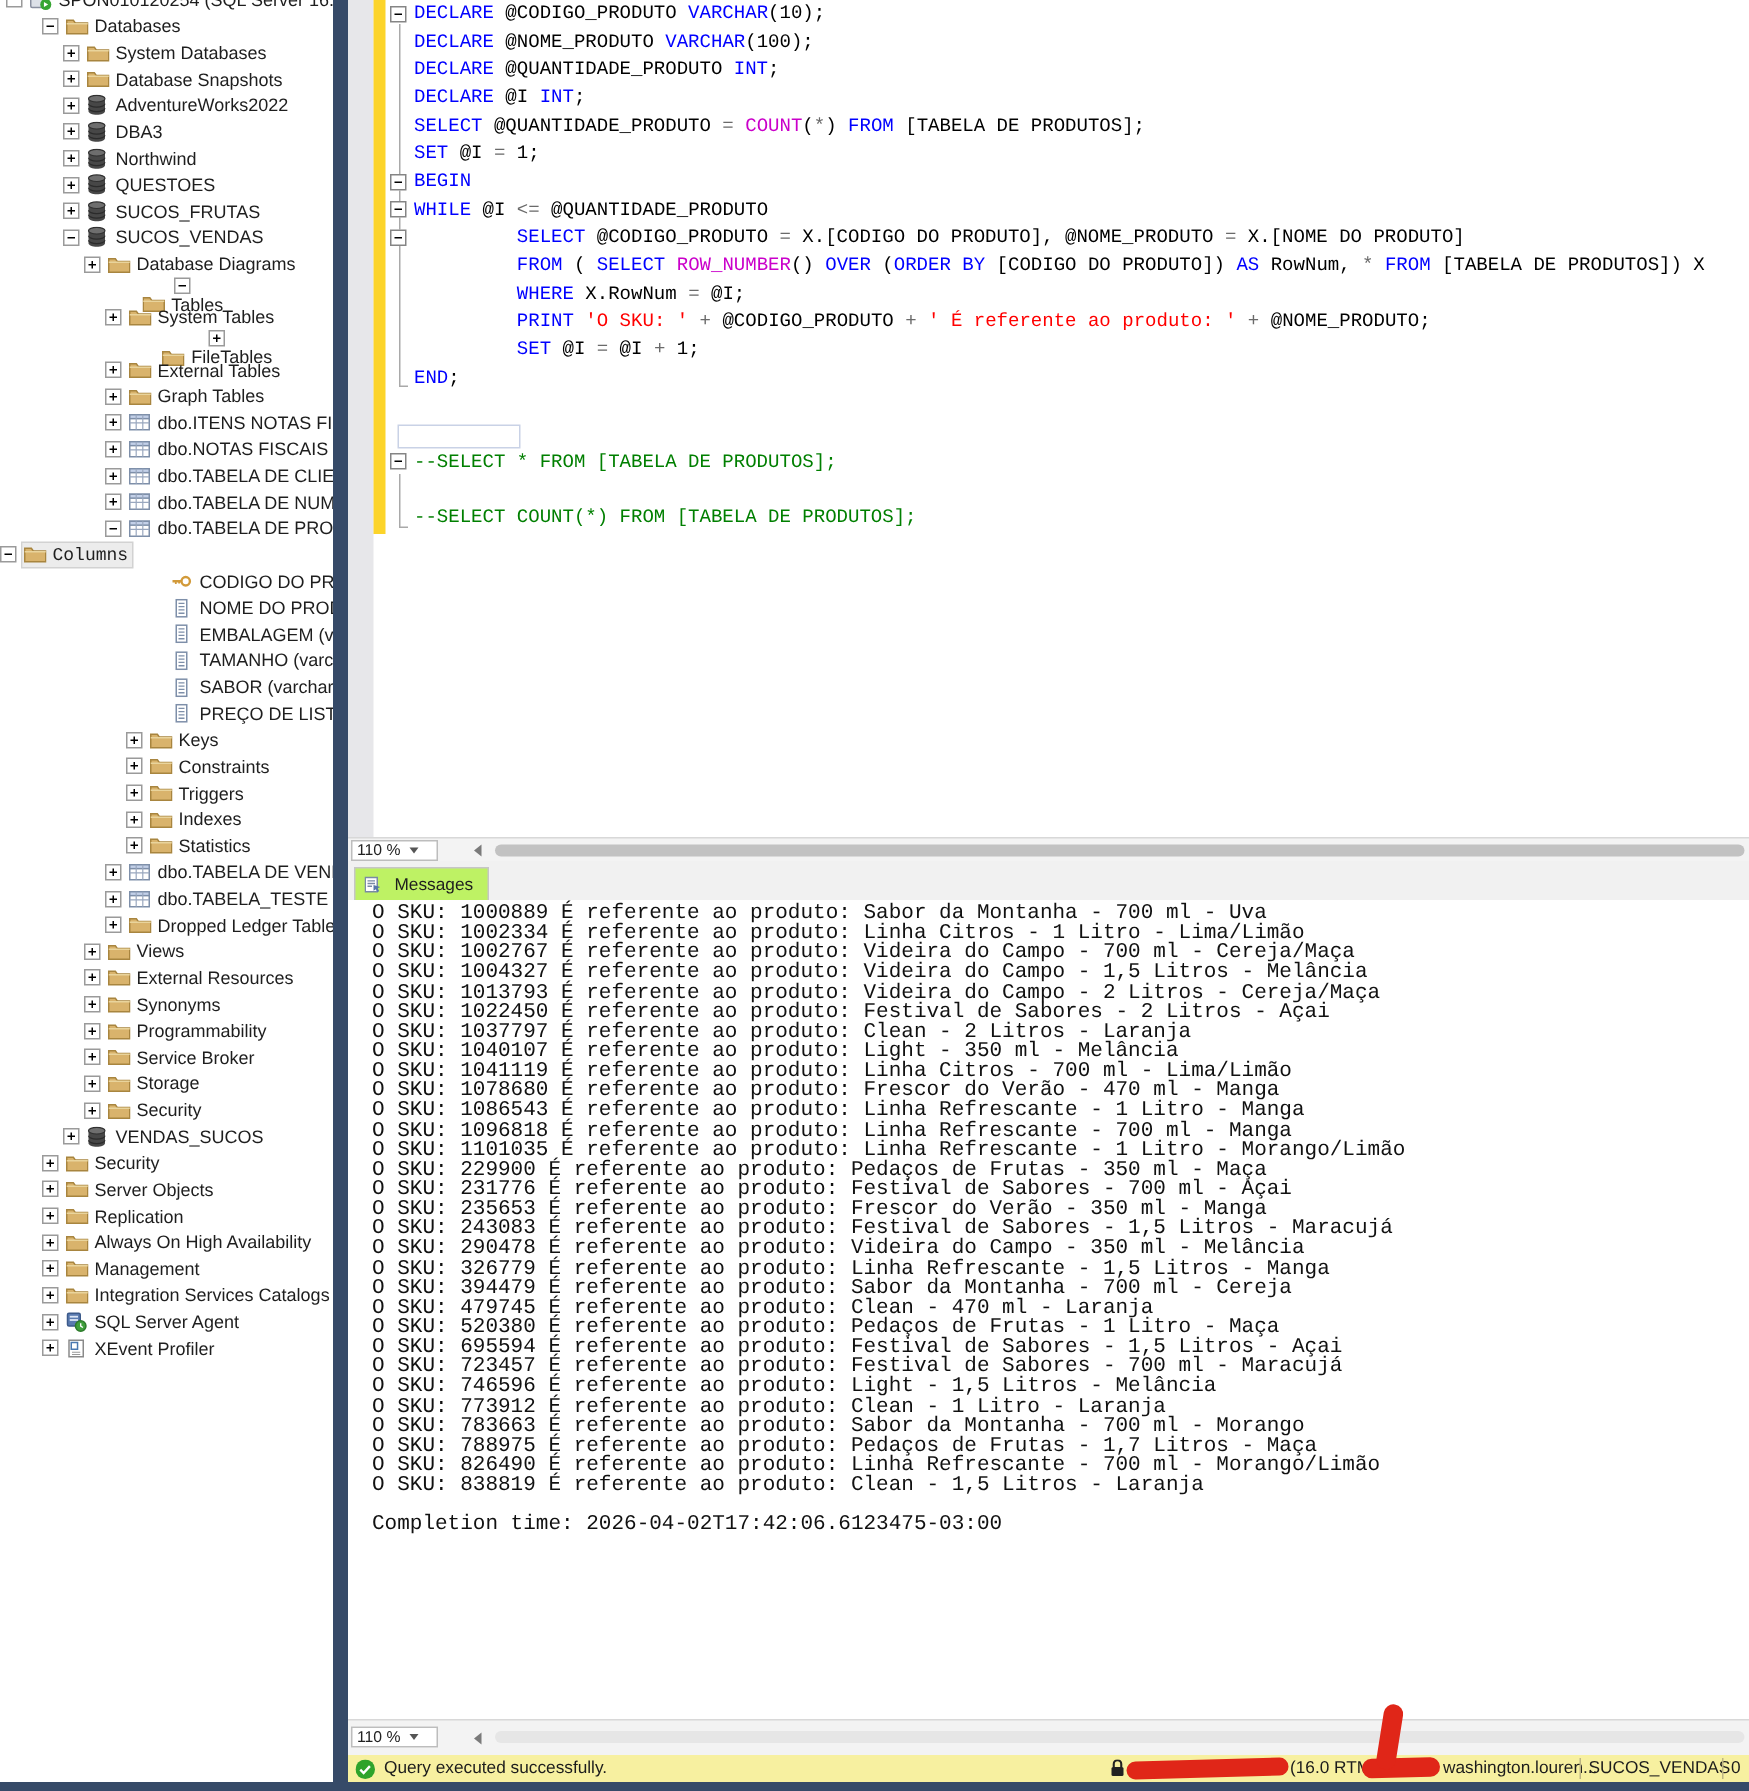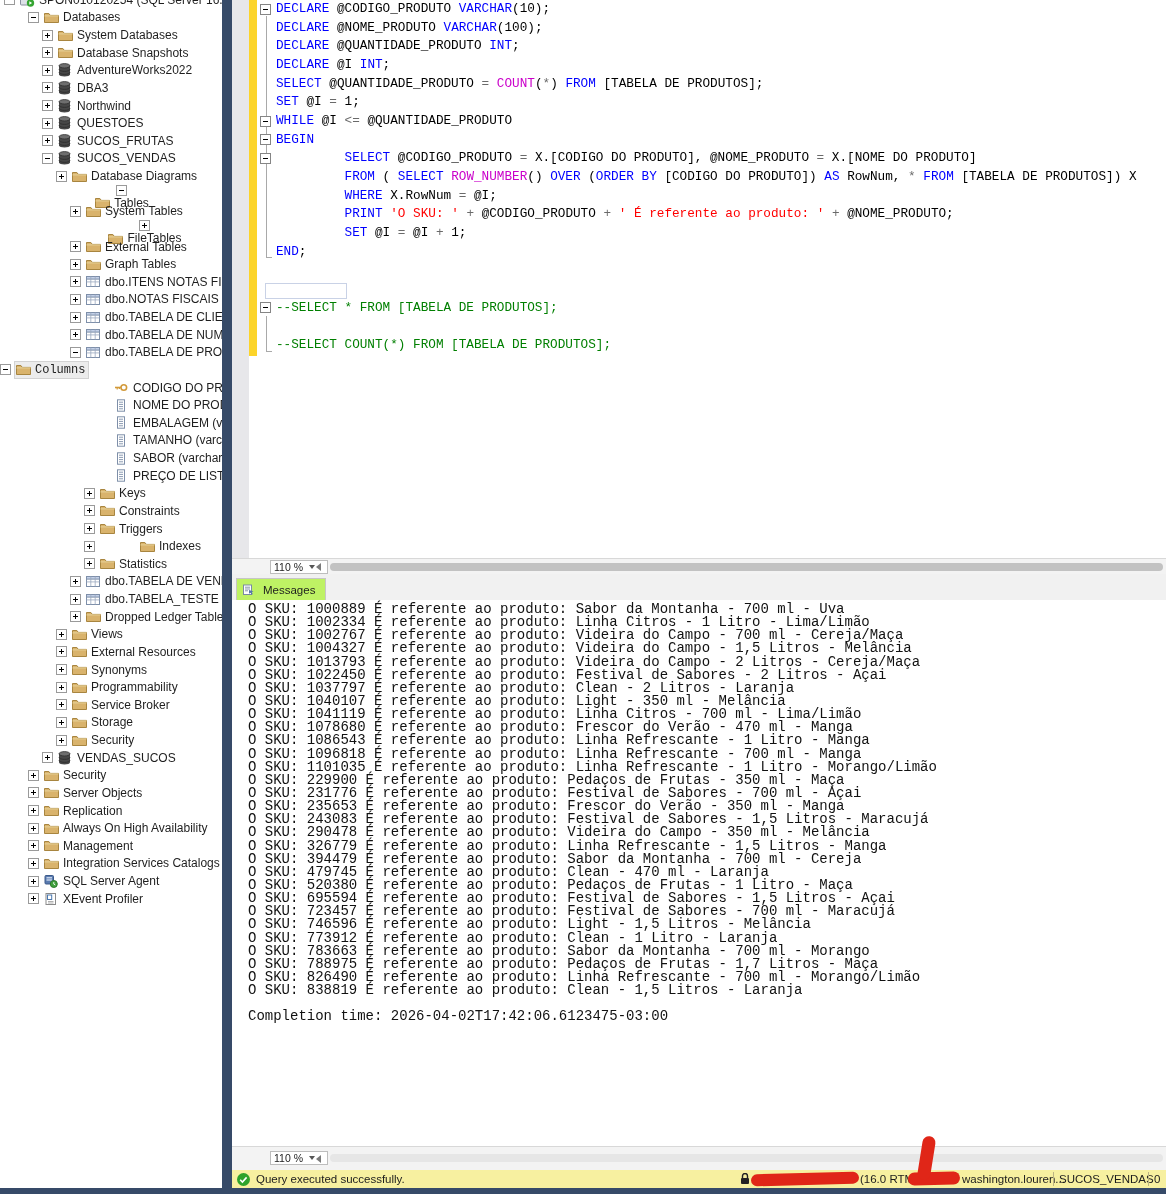--- a/index.html
+++ b/index.html
@@ -39,21 +39,21 @@
   .fn{color:#ca00ca;}
   .str{color:#ff0000;}
   .com{color:#007f00;}
   .op{color:#6a6a6a;}
   .pl{color:#000;}
 
   
   .zbar{position:absolute;left:232px;width:934px;background:#f3f3f3;border-top:1px solid #d8d8d8;box-sizing:border-box;}
   #zbar1{top:558px;height:16px;}
   #zbar2{top:1146px;height:24px;}
-  .zoomctl{position:absolute;left:2px;display:flex;align-items:center;height:14px;background:#fff;border:1px solid #bdbdbd;font-size:10.5px;color:#222;padding:0 3px;box-sizing:border-box;margin-left:36px;}
+  .zoomctl{position:absolute;left:2px;display:flex;align-items:center;height:14px;background:#fff;border:1px solid #bdbdbd;font-size:10.5px;color:#222;padding:0 3px;box-sizing:border-box;}
   #zbar1 .zoomctl{top:1px;width:58px;}
   #zbar2 .zoomctl{top:4px;width:58px;}
   .zcaret{width:0;height:0;border-left:3.5px solid transparent;border-right:3.5px solid transparent;border-top:4px solid #555;margin-left:6px;}
   .arrl{position:absolute;width:0;height:0;border-top:4px solid transparent;border-bottom:4px solid transparent;border-right:5px solid #7a7a7a;}
   #zbar1 .arrl{left:84px;top:4px;}
   #zbar2 .arrl{left:84px;top:8px;}
   #zbar1 .track{position:absolute;left:98px;right:3px;top:4px;height:8px;background:#c2c2c2;border-radius:4px;}
   #zbar2 .track{position:absolute;left:98px;right:3px;top:7px;height:8px;background:#e6e6e6;border-radius:4px;}
 
   
@@ -531,21 +531,21 @@
           <span class="wrap">
             <span class="ticon">
               <svg width="15" height="13" viewBox="0 0 15 13">
                 <path d="M0.5 2.5 h4.4 l1.4 1.9 h8.2 v7.1 h-14 z" fill="#d9b36c" stroke="#a8853f"></path>
                 <path d="M0.5 4.9 h14" stroke="#e9d49c" stroke-width="1"></path>
               </svg>
             </span>
             <span class="tlbl">Triggers</span>
           </span>
         </div>
-        <div class="trow" style="padding-left: 84px; gap: 40px;">
+        <div class="trow" style="padding-left: 84px;">
           <span class="exp">
             <i class="eh"></i>
             <i class="ev"></i>
           </span>
           <span class="wrap">
             <span class="ticon">
               <svg width="15" height="13" viewBox="0 0 15 13">
                 <path d="M0.5 2.5 h4.4 l1.4 1.9 h8.2 v7.1 h-14 z" fill="#d9b36c" stroke="#a8853f"></path>
                 <path d="M0.5 4.9 h14" stroke="#e9d49c" stroke-width="1"></path>
               </svg>
@@ -902,29 +902,29 @@
         <div class="cline">
           <span class="gut"></span>
           <span class="ctext"><span class="kw">SET</span><span class="pl"> @I </span><span class="op">=</span><span class="pl"> 1;</span></span>
         </div>
         <div class="cline">
           <span class="gut">
             <span class="fbox">
               <i class="fh"></i>
             </span>
           </span>
-          <span class="ctext"><span class="kw">WHILE</span><span class="pl"> @I </span><span class="op">&lt;=</span><span class="pl"> @QUANTIDADE_PRODUTO</span></span>
+          <span class="ctext"><span class="kw">BEGIN</span></span>
         </div>
         <div class="cline">
           <span class="gut">
             <span class="fbox">
               <i class="fh"></i>
             </span>
           </span>
-          <span class="ctext"><span class="kw">BEGIN</span></span>
+          <span class="ctext"><span class="kw">WHILE</span><span class="pl"> @I </span><span class="op">&lt;=</span><span class="pl"> @QUANTIDADE_PRODUTO</span></span>
         </div>
         <div class="cline">
           <span class="gut">
             <span class="fbox">
               <i class="fh"></i>
             </span>
           </span>
           <span class="ctext"><span class="pl">         </span><span class="kw">SELECT</span><span class="pl"> @CODIGO_PRODUTO </span><span class="op">=</span><span class="pl"> X.[CODIGO DO PRODUTO], @NOME_PRODUTO </span><span class="op">=</span><span class="pl"> X.[NOME DO PRODUTO]</span></span>
         </div>
         <div class="cline">

